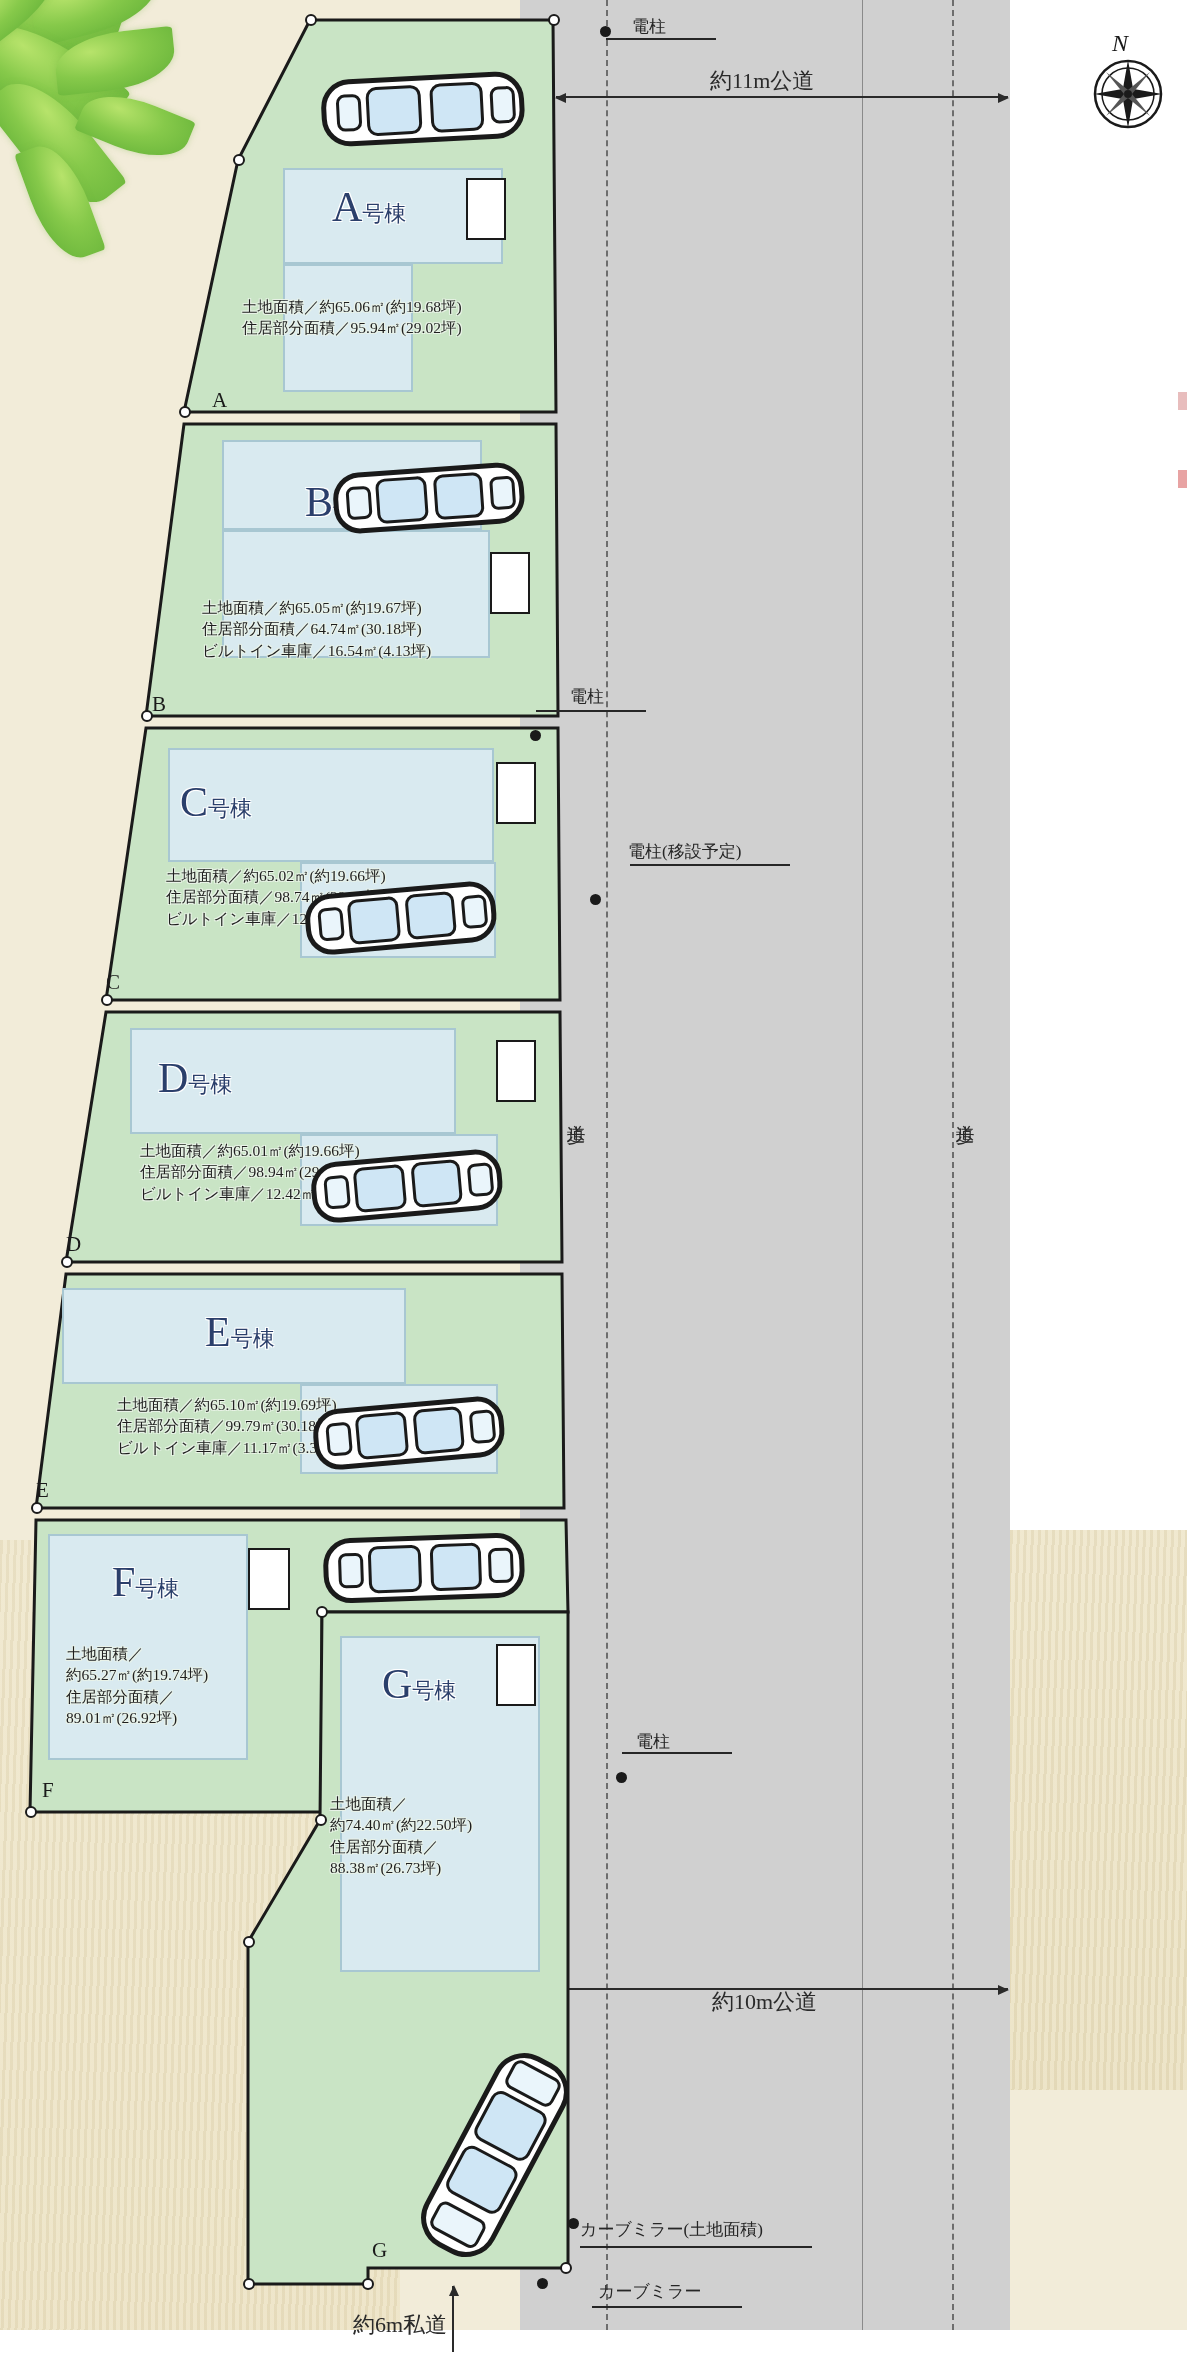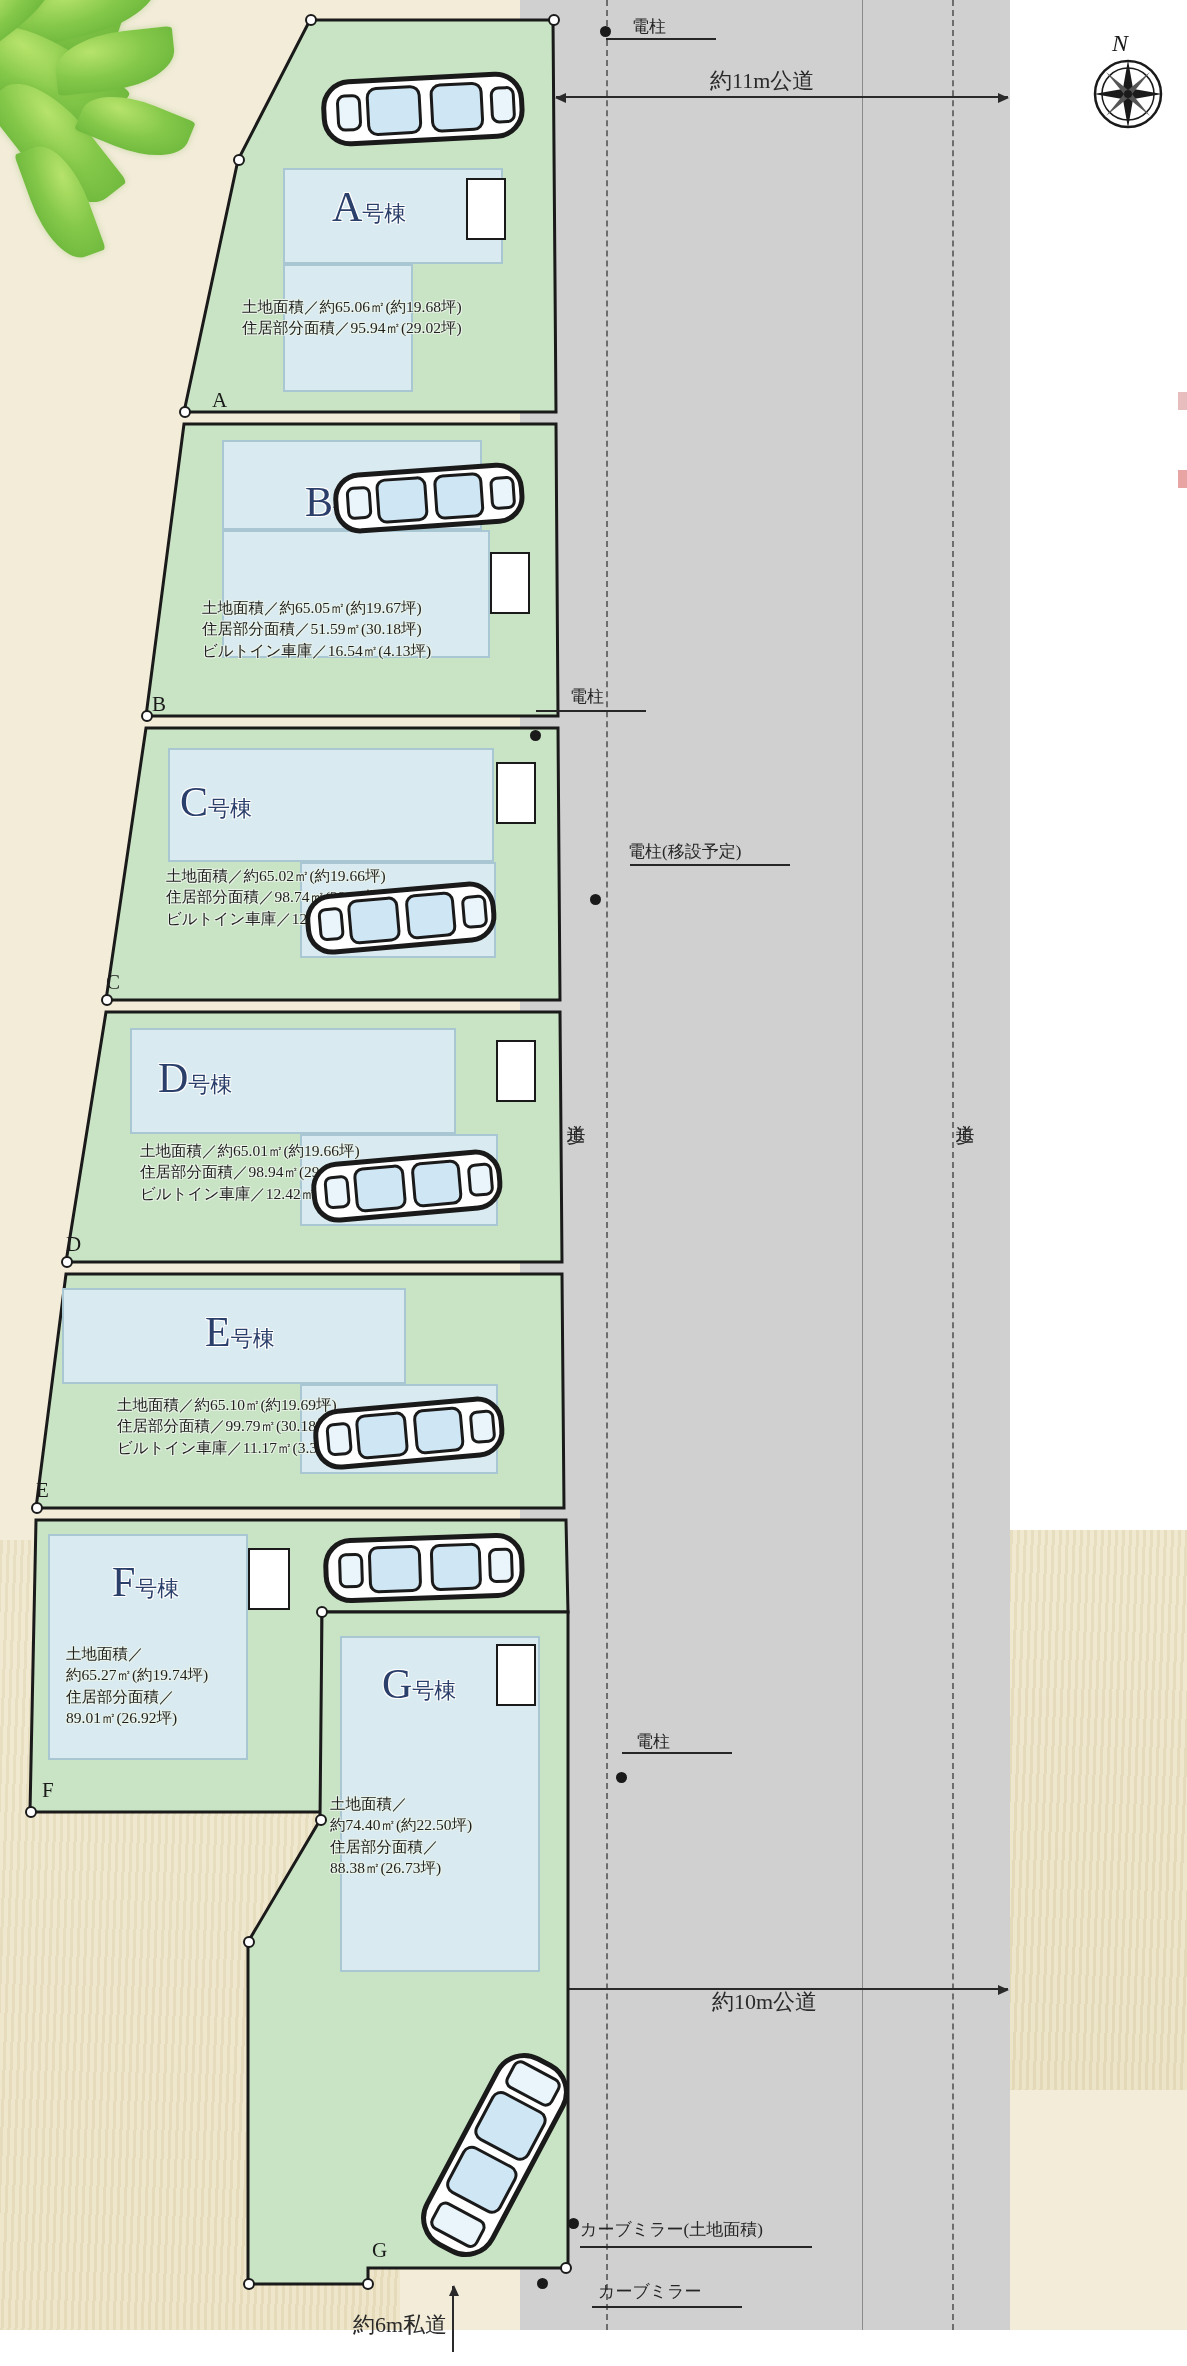--- a/index.html
+++ b/index.html
@@ -198,21 +198,21 @@
   </div>
   <div class="house" style="left:222px; top:440px; width:260px; height:90px;"></div>
   <div class="house" style="left:222px; top:530px; width:268px; height:128px;"></div>
   <div class="house-plain" style="left:490px; top:552px; width:40px; height:62px;"></div>
 
   <div class="lot-title" style="left:305px; top:478px;">
     <span class="big">B</span><span class="sm">号棟</span>
   </div>
   <div class="lot-spec" style="left:202px; top:597px;">
     <div>土地面積／約65.05㎡(約19.67坪)</div>
-    <div>住居部分面積／51.59㎡(30.18坪)</div>
+    <div>住居部分面積／64.74㎡(30.18坪)</div>
     <div>ビルトイン車庫／16.54㎡(4.13坪)</div>
   </div>
   <div class="lot-letter" style="left:152px; top:692px;">B</div>
 
   <div class="car" style="left:330px; top:460px;">
     <svg width="200" height="80" viewBox="0 0 200 80">
       <g transform="rotate(-4 100 40)">
         <rect x="6" y="10" width="186" height="56" rx="24" fill="#fff" stroke="#1a1a1a" stroke-width="5"></rect>
         <rect x="48" y="17" width="48" height="42" rx="8" fill="#cfe6f5" stroke="#1a1a1a" stroke-width="3"></rect>
         <rect x="106" y="17" width="46" height="42" rx="8" fill="#cfe6f5" stroke="#1a1a1a" stroke-width="3"></rect>

